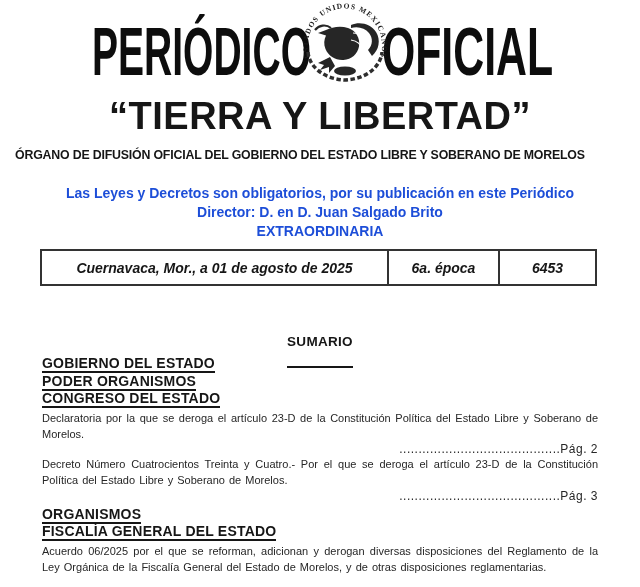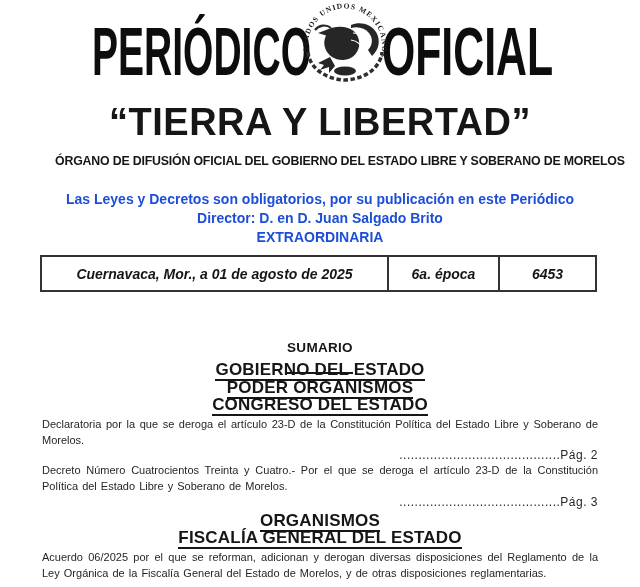--- a/index.html
+++ b/index.html
@@ -7,40 +7,40 @@
   body {
     background:#ffffff;
     font-family:"Liberation Sans", sans-serif;
     color:#1f1f1f;
     position:relative;
     overflow:hidden;
   }
   .masthead { display:block; margin:0 auto; }
   .motto {
     text-align:center; font-weight:bold; font-size:38px; line-height:40px;
-    letter-spacing:0.5px; color:#161616; margin-top:6px; white-space:nowrap;
+    letter-spacing:0.5px; color:#161616; white-space:nowrap;
   }
-  .organ { text-align:right; margin-top:9px; }
+  .organ { text-align:left; margin-top:9px; }
   .organ span {
     display:inline-block; font-weight:bold; font-size:13px; letter-spacing:-0.2px;
     transform:scaleX(0.95); transform-origin:center; white-space:nowrap; color:#161616;
   }
   .notice { margin-top:21px; text-align:center; font-weight:bold; font-size:14px; line-height:19px; color:#1d4ed8; }
   .issue-table { width:555px; margin-left:40px; margin-top:8px; border-collapse:collapse; table-layout:fixed; }
   .issue-table td {
     border:2px solid #333333; height:35px; text-align:center; vertical-align:middle;
     font-weight:bold; font-size:14px; color:#161616; background:#ffffff;font-style:italic;
   }
   .sumario { margin-top:46px; text-align:center; }
   .sumario span {
     font-weight:bold; font-size:13.5px; letter-spacing:0.3px; color:#161616;
     border-bottom:2px solid #161616; padding-bottom:17px;
   }
   .content { margin:5px 42px 0 42px; width:556px; }
-  .heading { font-weight:bold; font-size:17px; line-height:17.5px; white-space:nowrap;text-align:center; }
+  .heading { font-weight:bold; font-size:14px; line-height:17.5px; white-space:nowrap; }
   .heading span { border-bottom:2px solid #161616; letter-spacing:0.2px; color:#161616; }
   .section-2 { margin-top:5px; }
   .entry {
     text-align:justify; font-size:11px; line-height:16.3px; margin-top:2px;
     color:#262626; word-spacing:1px;
   }
   .pageline {
     text-align:right; font-size:12px; line-height:10px; margin-top:2px; margin-bottom:2px;
     color:#262626; letter-spacing:0.5px;
   }

